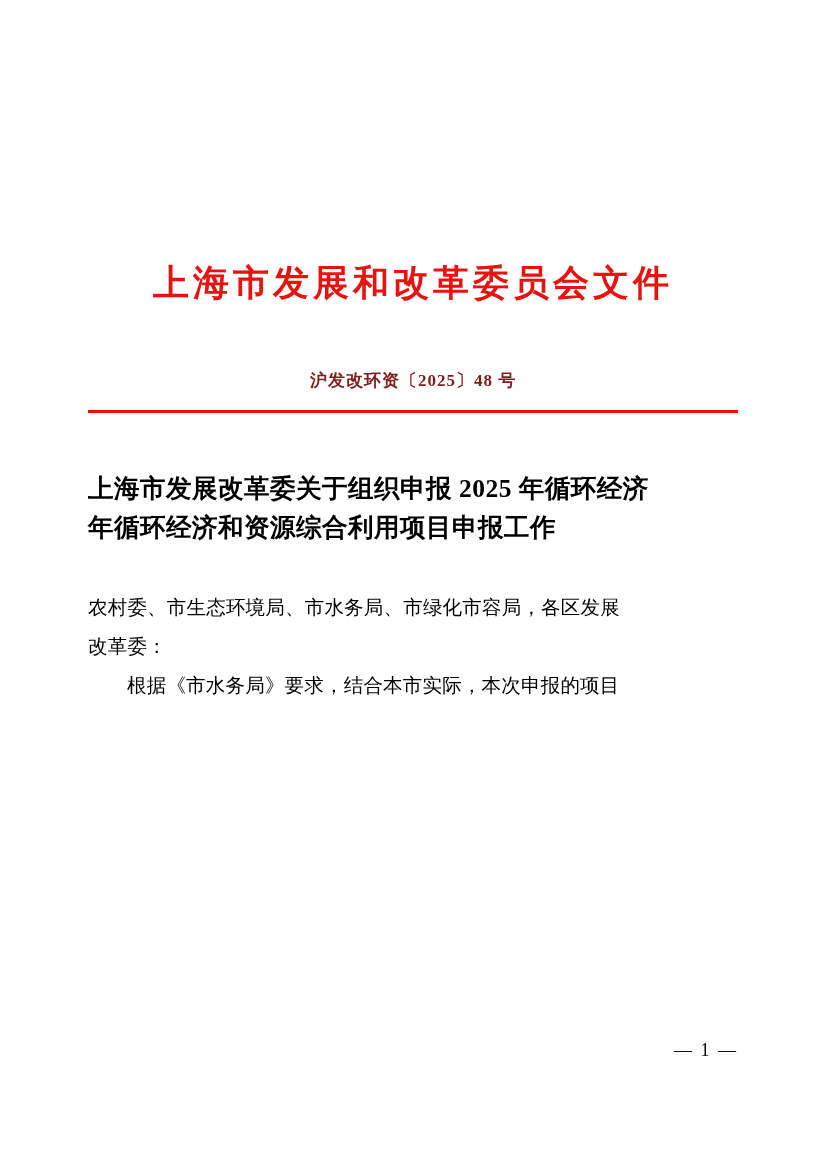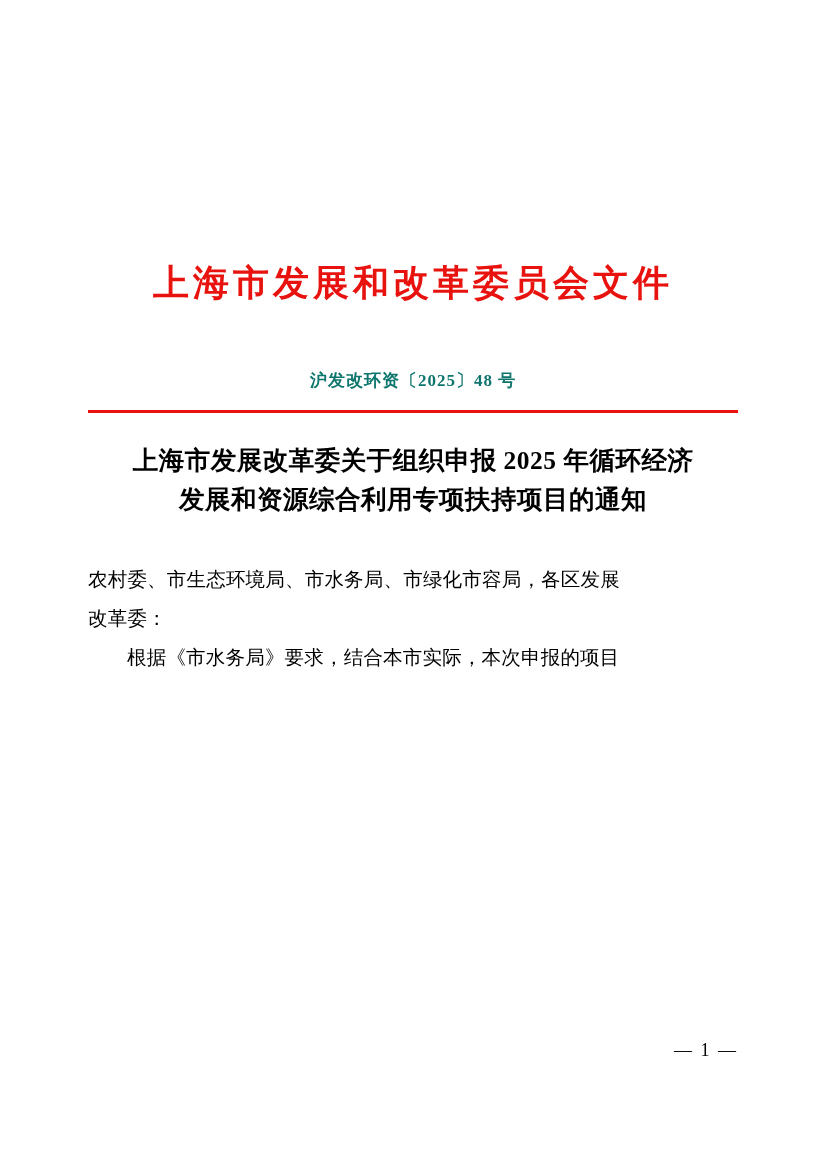--- a/index.html
+++ b/index.html
@@ -34,32 +34,32 @@
     font-size: 36px;
     letter-spacing: 4px;
     line-height: 1.2;
     white-space: nowrap;
   }
   .doc-number {
     margin-top: 64px;
     font-size: 17px;
     font-weight: bold;
     letter-spacing: 1px;
-    color: #0f766e;
+    color: #7f1d1d;
   }
   .red-rule {
     margin-top: 18px;
     height: 2.5px;
     background: #e8130f;
     width: 100%;
   }
   
   .doc-title {
-    margin-top: 28px;
-    text-align: center;
+    margin-top: 56px;
+    text-align: left;
     font-size: 25.5px;
     font-weight: bold;
     line-height: 1.55;
     letter-spacing: 0.5px;
   }
   .doc-title .line {
     display: block;
     white-space: nowrap;
   }
   
@@ -95,21 +95,21 @@
 <div class="page">
 
   <div class="letterhead">
     <div class="doc-org-title">上海市发展和改革委员会文件</div>
     <div class="doc-number">沪发改环资〔2025〕48 号</div>
     <div class="red-rule"></div>
   </div>
 
   <div class="doc-title">
     <span class="line">上海市发展改革委关于组织申报 2025 年循环经济</span>
-    <span class="line">发展和资源综合利用专项扶持项目的通知</span>
+    <span class="line">年循环经济和资源综合利用项目申报工作</span>
   </div>
 
   <div class="body-text">
     <p class="para">农村委、市生态环境局、市水务局、市绿化市容局，各区发展</p>
     <p class="para">改革委：</p>
     <p class="para indent">根据《市水务局》要求，结合本市实际，本次申报的项目</p>
   </div>
 
   <div class="page-number">— 1 —</div>
 

